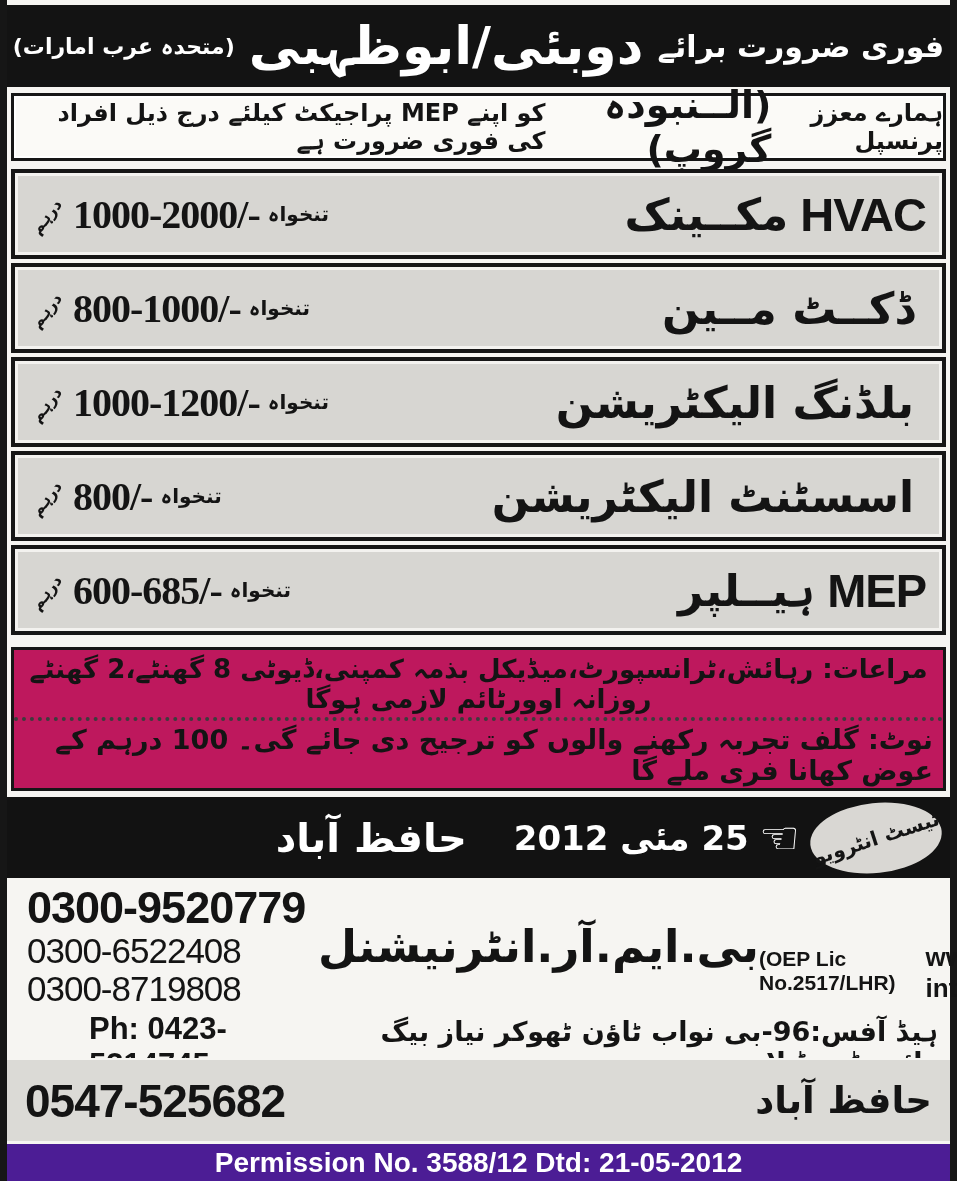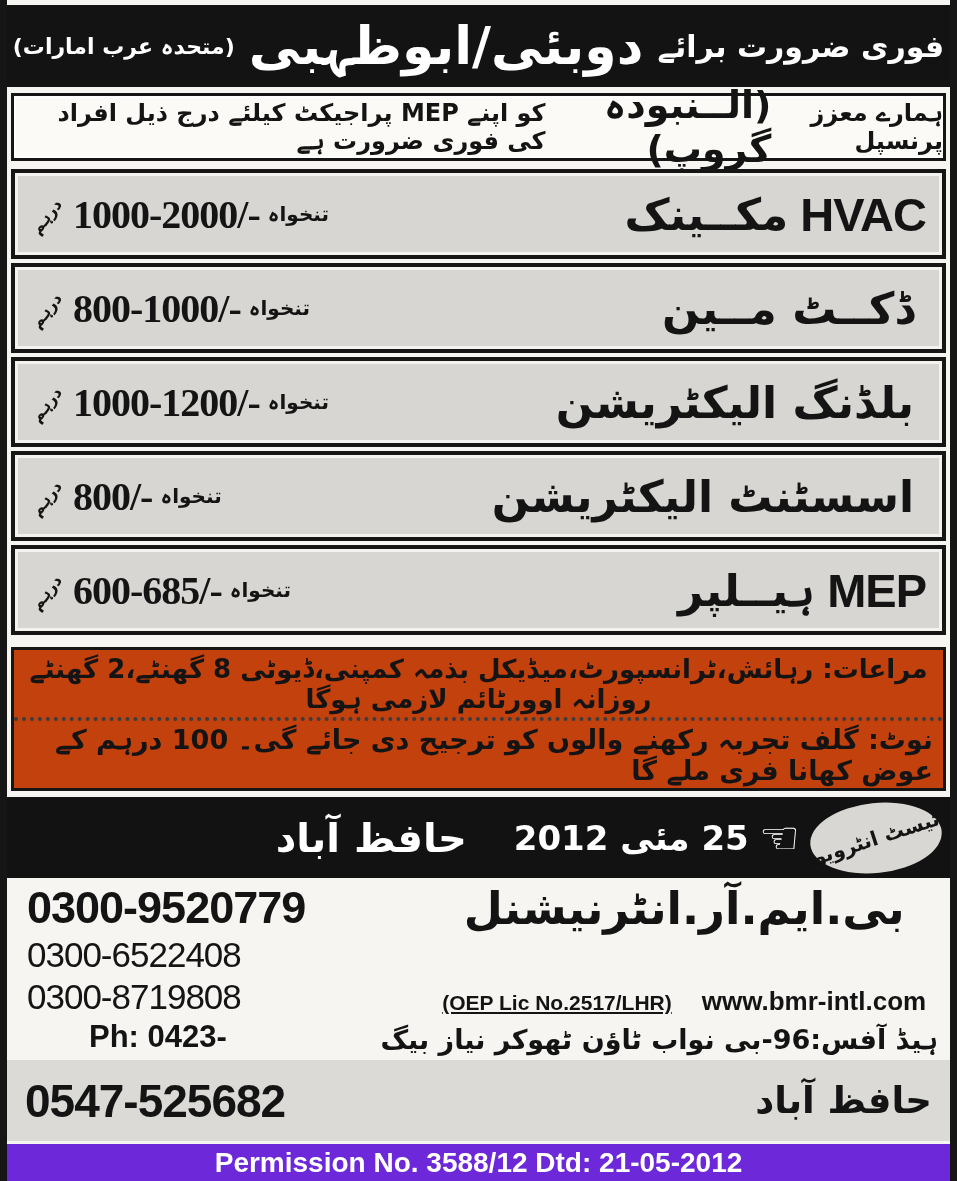--- a/index.html
+++ b/index.html
@@ -54,21 +54,21 @@
   .jt-latin{font-size:47px;font-weight:bold;letter-spacing:-1px;}
   .jt-urdu{font-size:44px;font-weight:bold;}
   .salary{display:flex;align-items:center;gap:8px;}
   .sal-label{font-size:20px;font-weight:bold;}
   .sal-amount{font-size:40px;font-weight:bold;letter-spacing:-1px;font-family:Liberation Serif, serif;}
   .sal-cur{font-size:16px;font-weight:bold;transform:rotate(-52deg);width:34px;text-align:center;}
 
   
   .terms{
     margin-top:8px;height:146px;box-sizing:border-box;
-    border:3px solid #161616;background:#c2410c;
+    border:3px solid #161616;background:#be185d;
     display:flex;flex-direction:column;
   }
   .benefits-line,.note-line{
     flex:1;display:flex;align-items:center;padding:0 10px;
   }
   .benefits-line{border-bottom:4px dotted #3c3c3c;}
   .benefits-text{font-size:26px;font-weight:bold;width:100%;text-align:center;}
   .note-text{font-size:27px;font-weight:bold;width:100%;text-align:right;}
 
   
@@ -91,24 +91,24 @@
 
   
   .agency{height:180px;display:flex;flex-direction:column;box-sizing:border-box;padding-top:6px;}
   .agency-top{display:flex;flex:1;}
   .phones{
     width:44%;display:flex;flex-direction:column;justify-content:space-between;
     padding-left:16px;box-sizing:border-box;
   }
   .phone-0{font-size:45px;font-weight:bold;letter-spacing:-1px;line-height:1.05;}
   .phone-1,.phone-2{font-size:35px;font-weight:normal;letter-spacing:-1px;line-height:1.1;}
-  .name-block{width:56%;display:flex;flex-direction:column;align-items:center;justify-content:center;}
+  .name-block{width:56%;display:flex;align-items:center;justify-content:center;}
   .agency-name{font-size:45px;font-weight:bold;line-height:1.1;}
   .cred-row{display:flex;align-items:baseline;gap:30px;margin-top:4px;}
-  .oep{font-size:21px;font-weight:bold;text-decoration:underline;}
+  .oep{font-size:21px;font-weight:bold;}
   .website{font-size:26px;font-weight:bold;margin-top:48px;}
   .ho-row{
     display:flex;align-items:center;justify-content:space-between;
     padding:2px 8px 4px 78px;box-sizing:border-box;
   }
   .ho-addr{font-size:27px;font-weight:bold;}
   .ho-phone{font-size:31px;font-weight:bold;}
 
   
   .branch{
@@ -116,21 +116,21 @@
     display:flex;align-items:center;justify-content:space-between;
     padding:0 18px;box-sizing:border-box;
     border-top:2px solid #f6f5f2;
   }
   .br-text{font-size:26px;font-weight:bold;}
   .br-city{font-size:37px;font-weight:bold;}
   .br-phone{font-size:46px;font-weight:bold;letter-spacing:-1px;}
 
   
   .permission{
-    margin:3px -4px 0;height:37px;background:#6d28d9;color:#fff;
+    margin:3px -4px 0;height:37px;background:#4c1d95;color:#fff;
     display:flex;align-items:center;justify-content:center;
   }
   .permission span{font-size:28px;font-weight:bold;}
 </style>
 </head>
 <body>
 
 <div class="ad">
 
   <div class="top-banner" dir="rtl">

